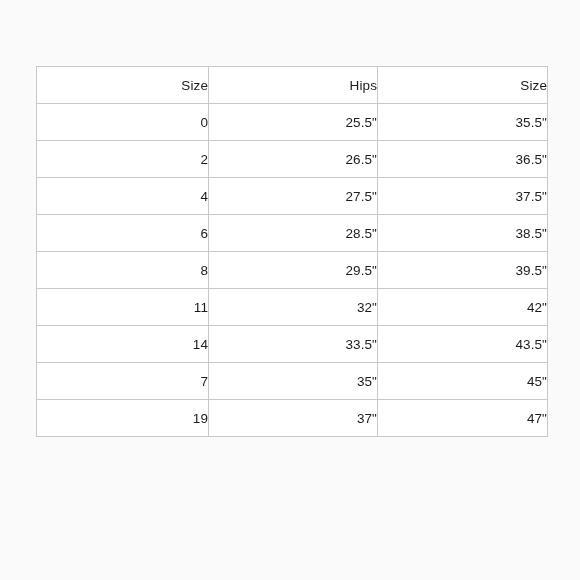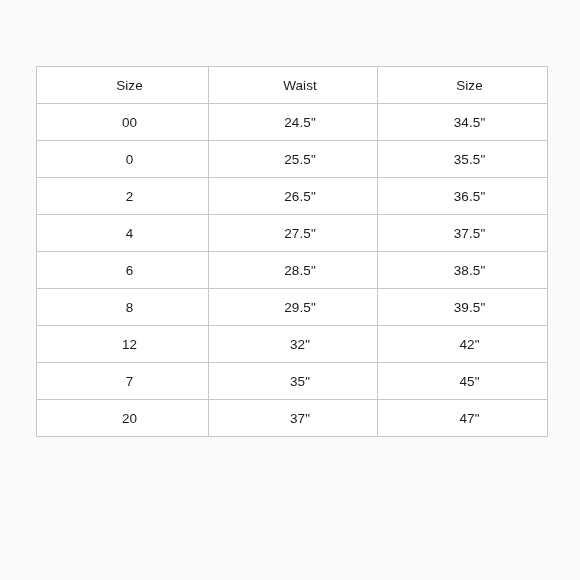--- a/index.html
+++ b/index.html
@@ -31,21 +31,21 @@
   #size-chart-table col.col-size  { width: 172px; }
   #size-chart-table col.col-waist { width: 169px; }
   #size-chart-table col.col-hips  { width: 170px; }
 
   #size-chart-table th,
   #size-chart-table td {
     height: 37px;
     box-sizing: border-box;
     border: 1px solid #c9c7cd;
     padding: 0 0 0 14px;
-    text-align: center;
+    text-align: right;
     vertical-align: middle;
     font-size: 13.5px;
     font-weight: 400;
     color: #1c1c1e;
     letter-spacing: 0.1px;
     background: #ffffff;
     white-space: nowrap;
   }
   #size-chart-table thead th {
     font-weight: 400;
@@ -58,30 +58,25 @@
 
   <table id="size-chart-table">
     <colgroup>
       <col class="col-size">
       <col class="col-waist">
       <col class="col-hips">
     </colgroup>
     <thead>
       <tr>
         <th>Size</th>
-        <th>Waist</th>
+        <th>Hips</th>
         <th>Size</th>
       </tr>
     </thead>
     <tbody id="table-body">
-        <tr>
-          <td>00</td>
-          <td>24.5"</td>
-          <td>34.5"</td>
-        </tr>
         <tr>
           <td>0</td>
           <td>25.5"</td>
           <td>35.5"</td>
         </tr>
         <tr>
           <td>2</td>
           <td>26.5"</td>
           <td>36.5"</td>
         </tr>
@@ -94,30 +89,35 @@
           <td>6</td>
           <td>28.5"</td>
           <td>38.5"</td>
         </tr>
         <tr>
           <td>8</td>
           <td>29.5"</td>
           <td>39.5"</td>
         </tr>
         <tr>
-          <td>12</td>
+          <td>11</td>
           <td>32"</td>
           <td>42"</td>
+        </tr>
+        <tr>
+          <td>14</td>
+          <td>33.5"</td>
+          <td>43.5"</td>
         </tr>
         <tr>
           <td>7</td>
           <td>35"</td>
           <td>45"</td>
         </tr>
         <tr>
-          <td>20</td>
+          <td>19</td>
           <td>37"</td>
           <td>47"</td>
         </tr>
       </tbody>
   </table>
 
 </div>
 
 </body></html>

